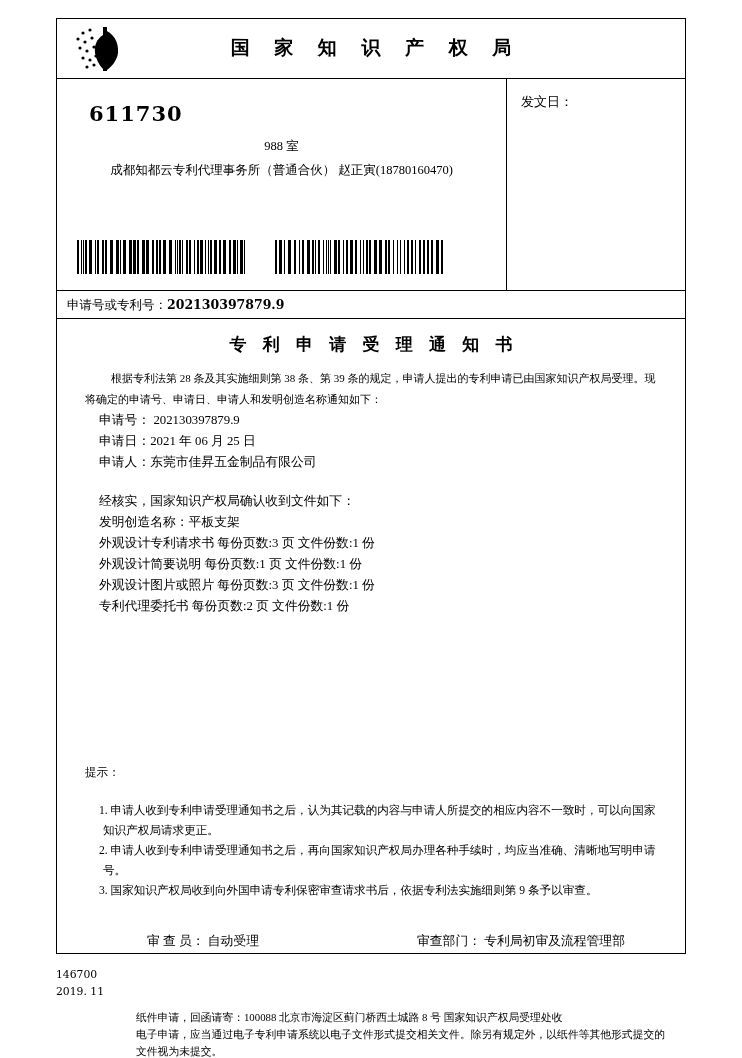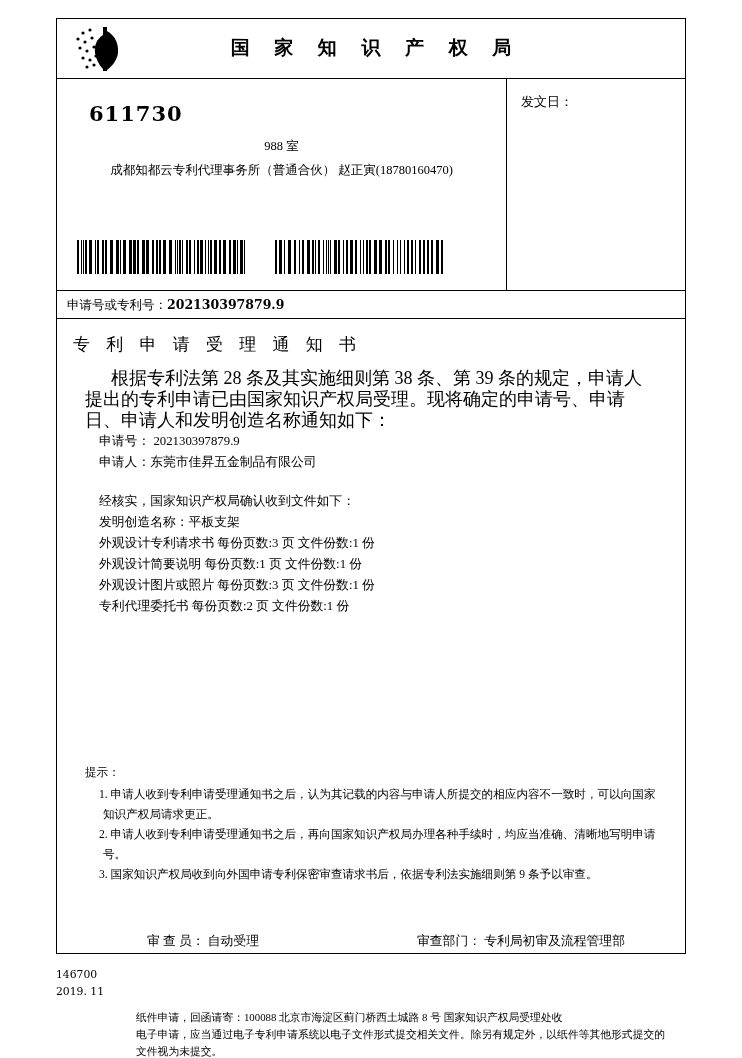--- a/index.html
+++ b/index.html
@@ -150,29 +150,29 @@
   .numrow b { font-family: "DejaVu Serif", "Liberation Serif", serif; }
 
   
   .body {
     position: relative;
     height: 635px;
     box-sizing: border-box;
     padding: 0 10px;
   }
   .doc-title {
-    text-align: left;
+    text-align: center;
     font-size: 17px;
-    font-weight: normal;
+    font-weight: bold;
     letter-spacing: 6px;
     text-indent: 6px;
     margin: 14px 0 12px 0;
   }
   .para {
-    font-size: 18px;
+    font-size: 11px;
     line-height: 21px;
     text-indent: 26px;
     margin: 0 18px 0 18px;
   }
   .kv {
     font-size: 12.8px;
     line-height: 21px;
     margin: 0 0 0 32px;
   }
   .gap-block { margin-top: 18px; }
@@ -183,21 +183,21 @@
   }
 
   .tips {
     position: absolute;
     left: 28px;
     right: 22px;
     top: 430px;
     font-size: 11.6px;
     line-height: 20px;
   }
-  .tips .t-head { margin-bottom: 2px; }
+  .tips .t-head { margin-bottom: 18px; }
   .tips .t-item {
     padding-left: 18px;
     text-indent: -4px;
   }
 
   .signrow {
     position: absolute;
     left: 0; right: 0;
     top: 600px;
     font-size: 12.8px;
@@ -280,20 +280,21 @@
       <div class="cell left">
         <span>申请号或专利号：</span><b>202130397879.9</b>
       </div>
     </div>
 
     <div class="body">
       <div class="doc-title">专 利 申 请 受 理 通 知 书</div>
       <div class="para">根据专利法第 28 条及其实施细则第 38 条、第 39 条的规定，申请人提出的专利申请已由国家知识产权局受理。现将确定的申请号、申请日、申请人和发明创造名称通知如下：</div>
 
       <div class="kv">申请号： 202130397879.9</div>
+      <div class="kv">申请日：2021 年 06 月 25 日</div>
       <div class="kv">申请人：东莞市佳昇五金制品有限公司</div>
       <div class="kv gap-block">经核实，国家知识产权局确认收到文件如下：</div>
 
       <div class="kv">发明创造名称：平板支架</div>
       <div class="list-line">外观设计专利请求书 每份页数:3 页 文件份数:1 份</div>
       <div class="list-line">外观设计简要说明 每份页数:1 页 文件份数:1 份</div>
       <div class="list-line">外观设计图片或照片 每份页数:3 页 文件份数:1 份</div>
       <div class="list-line">专利代理委托书 每份页数:2 页 文件份数:1 份</div>
 
       <div class="tips">

